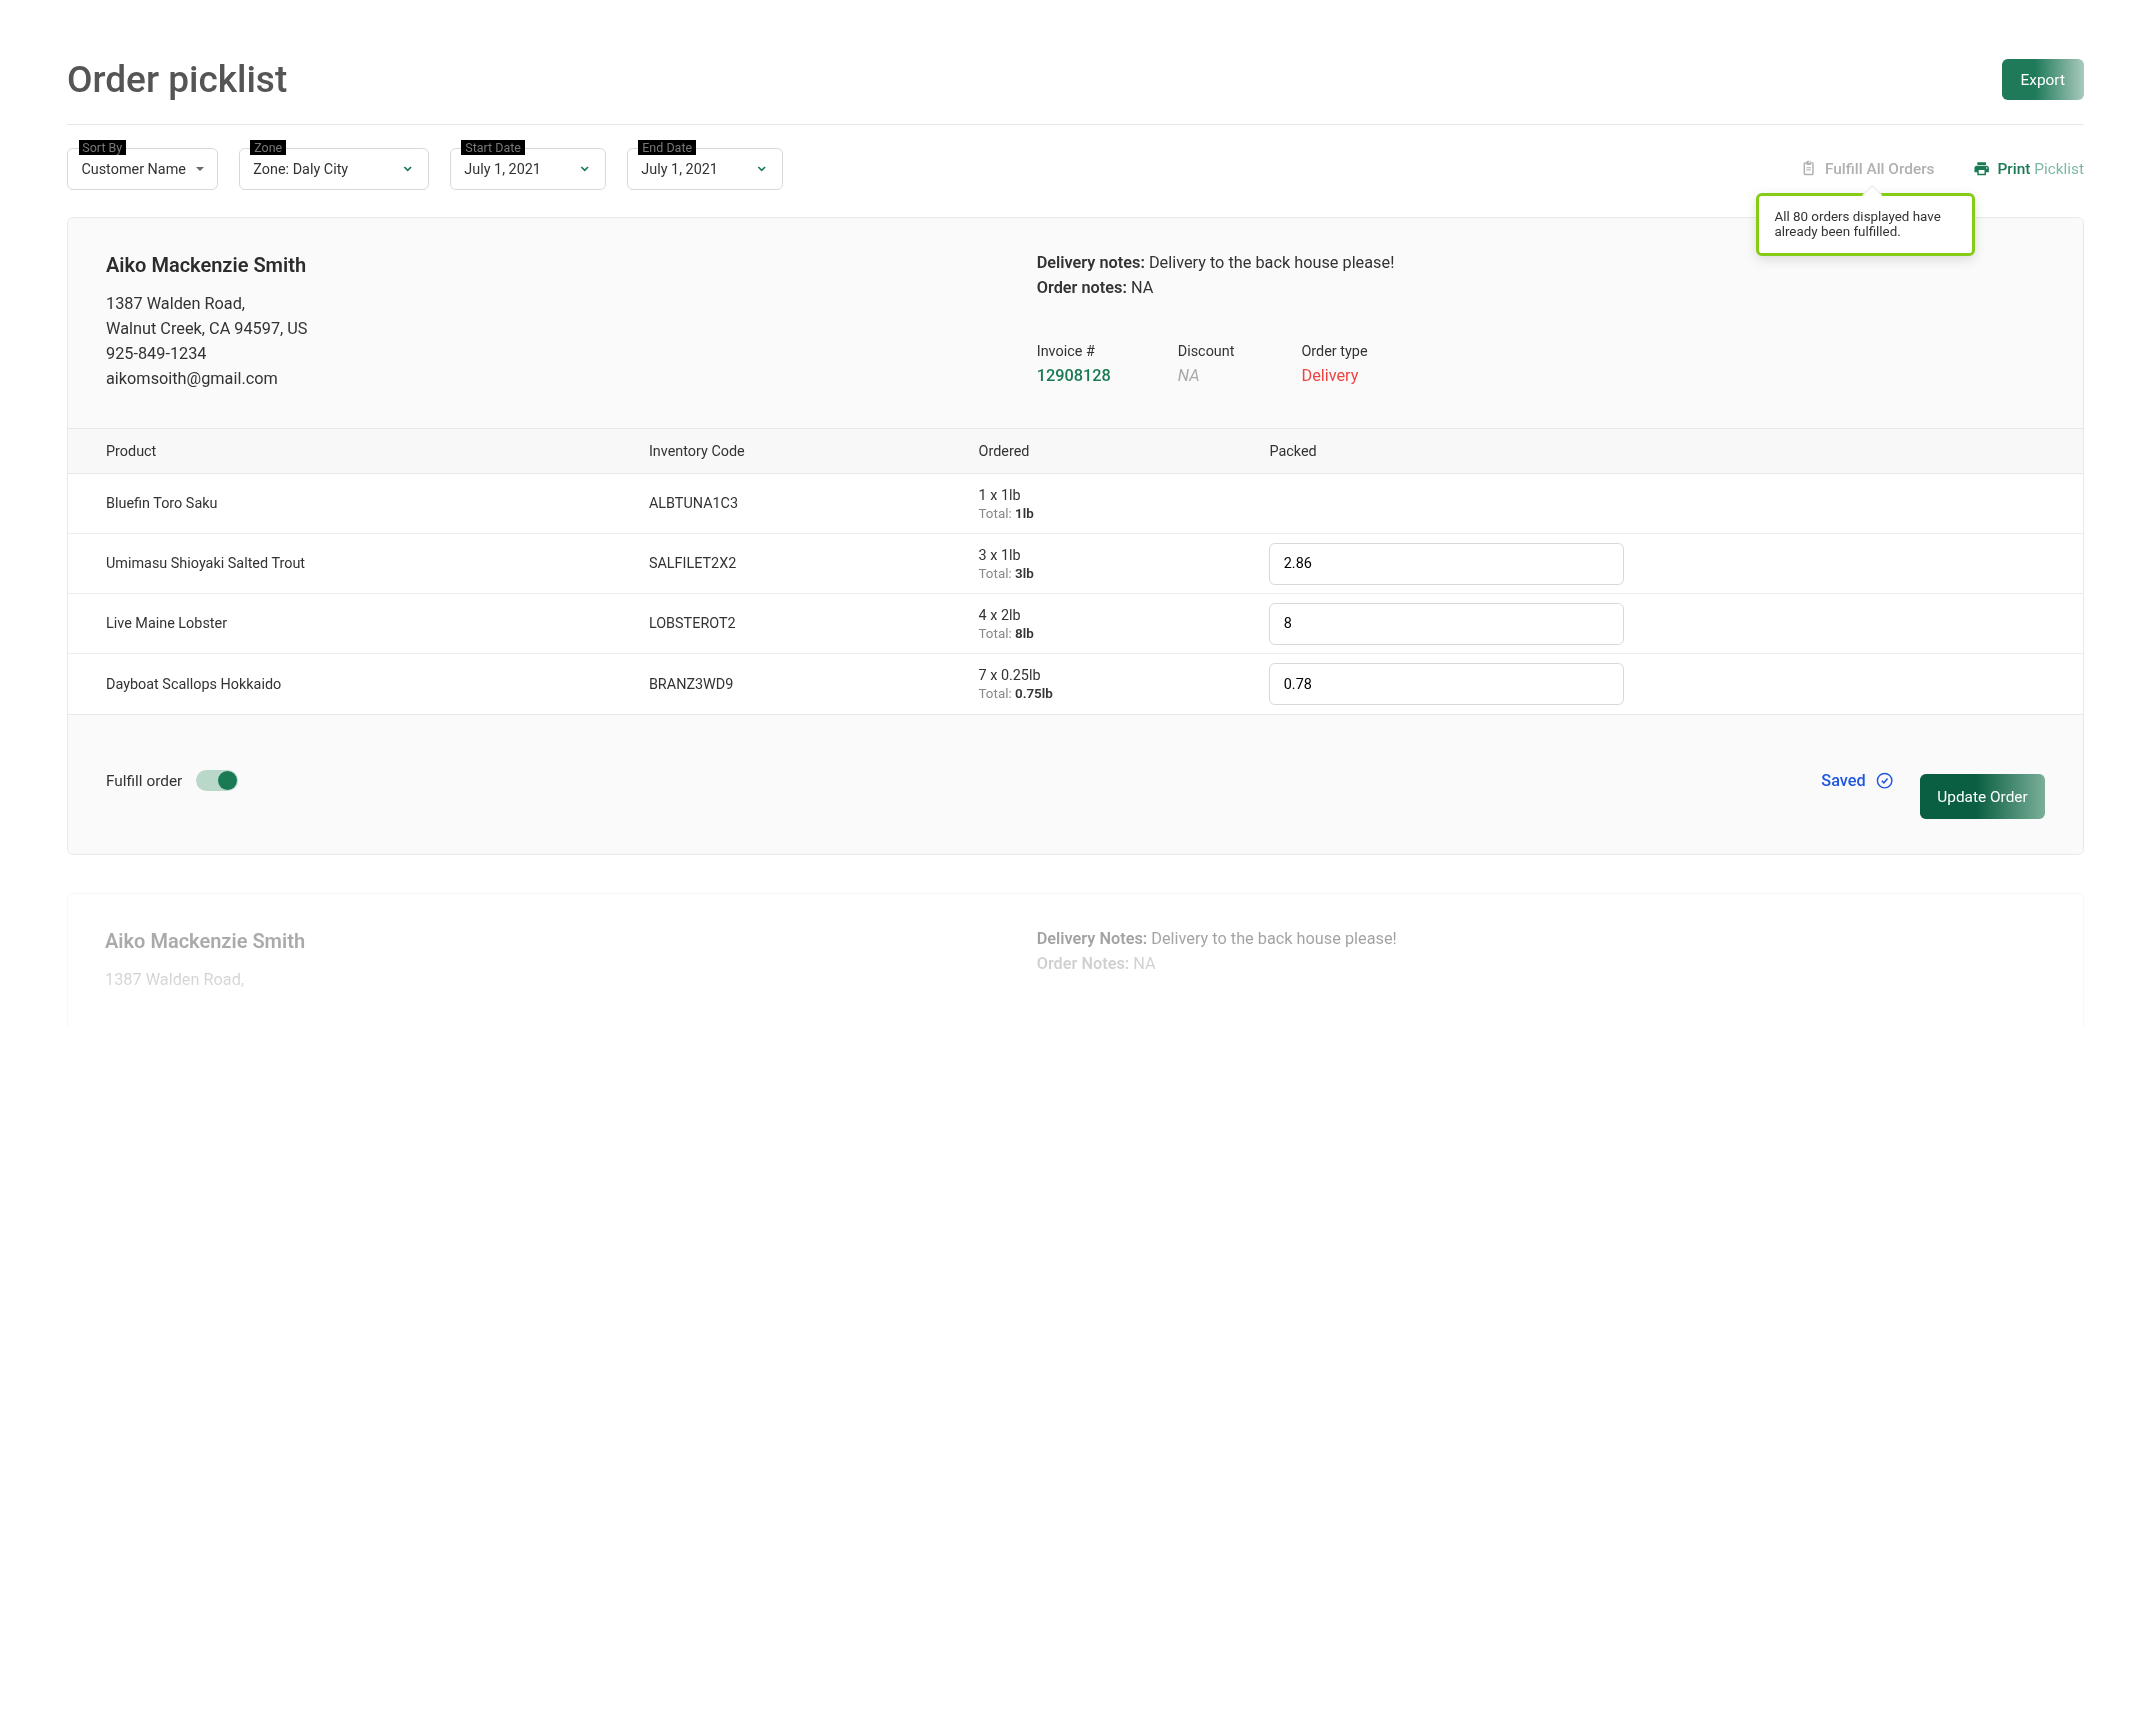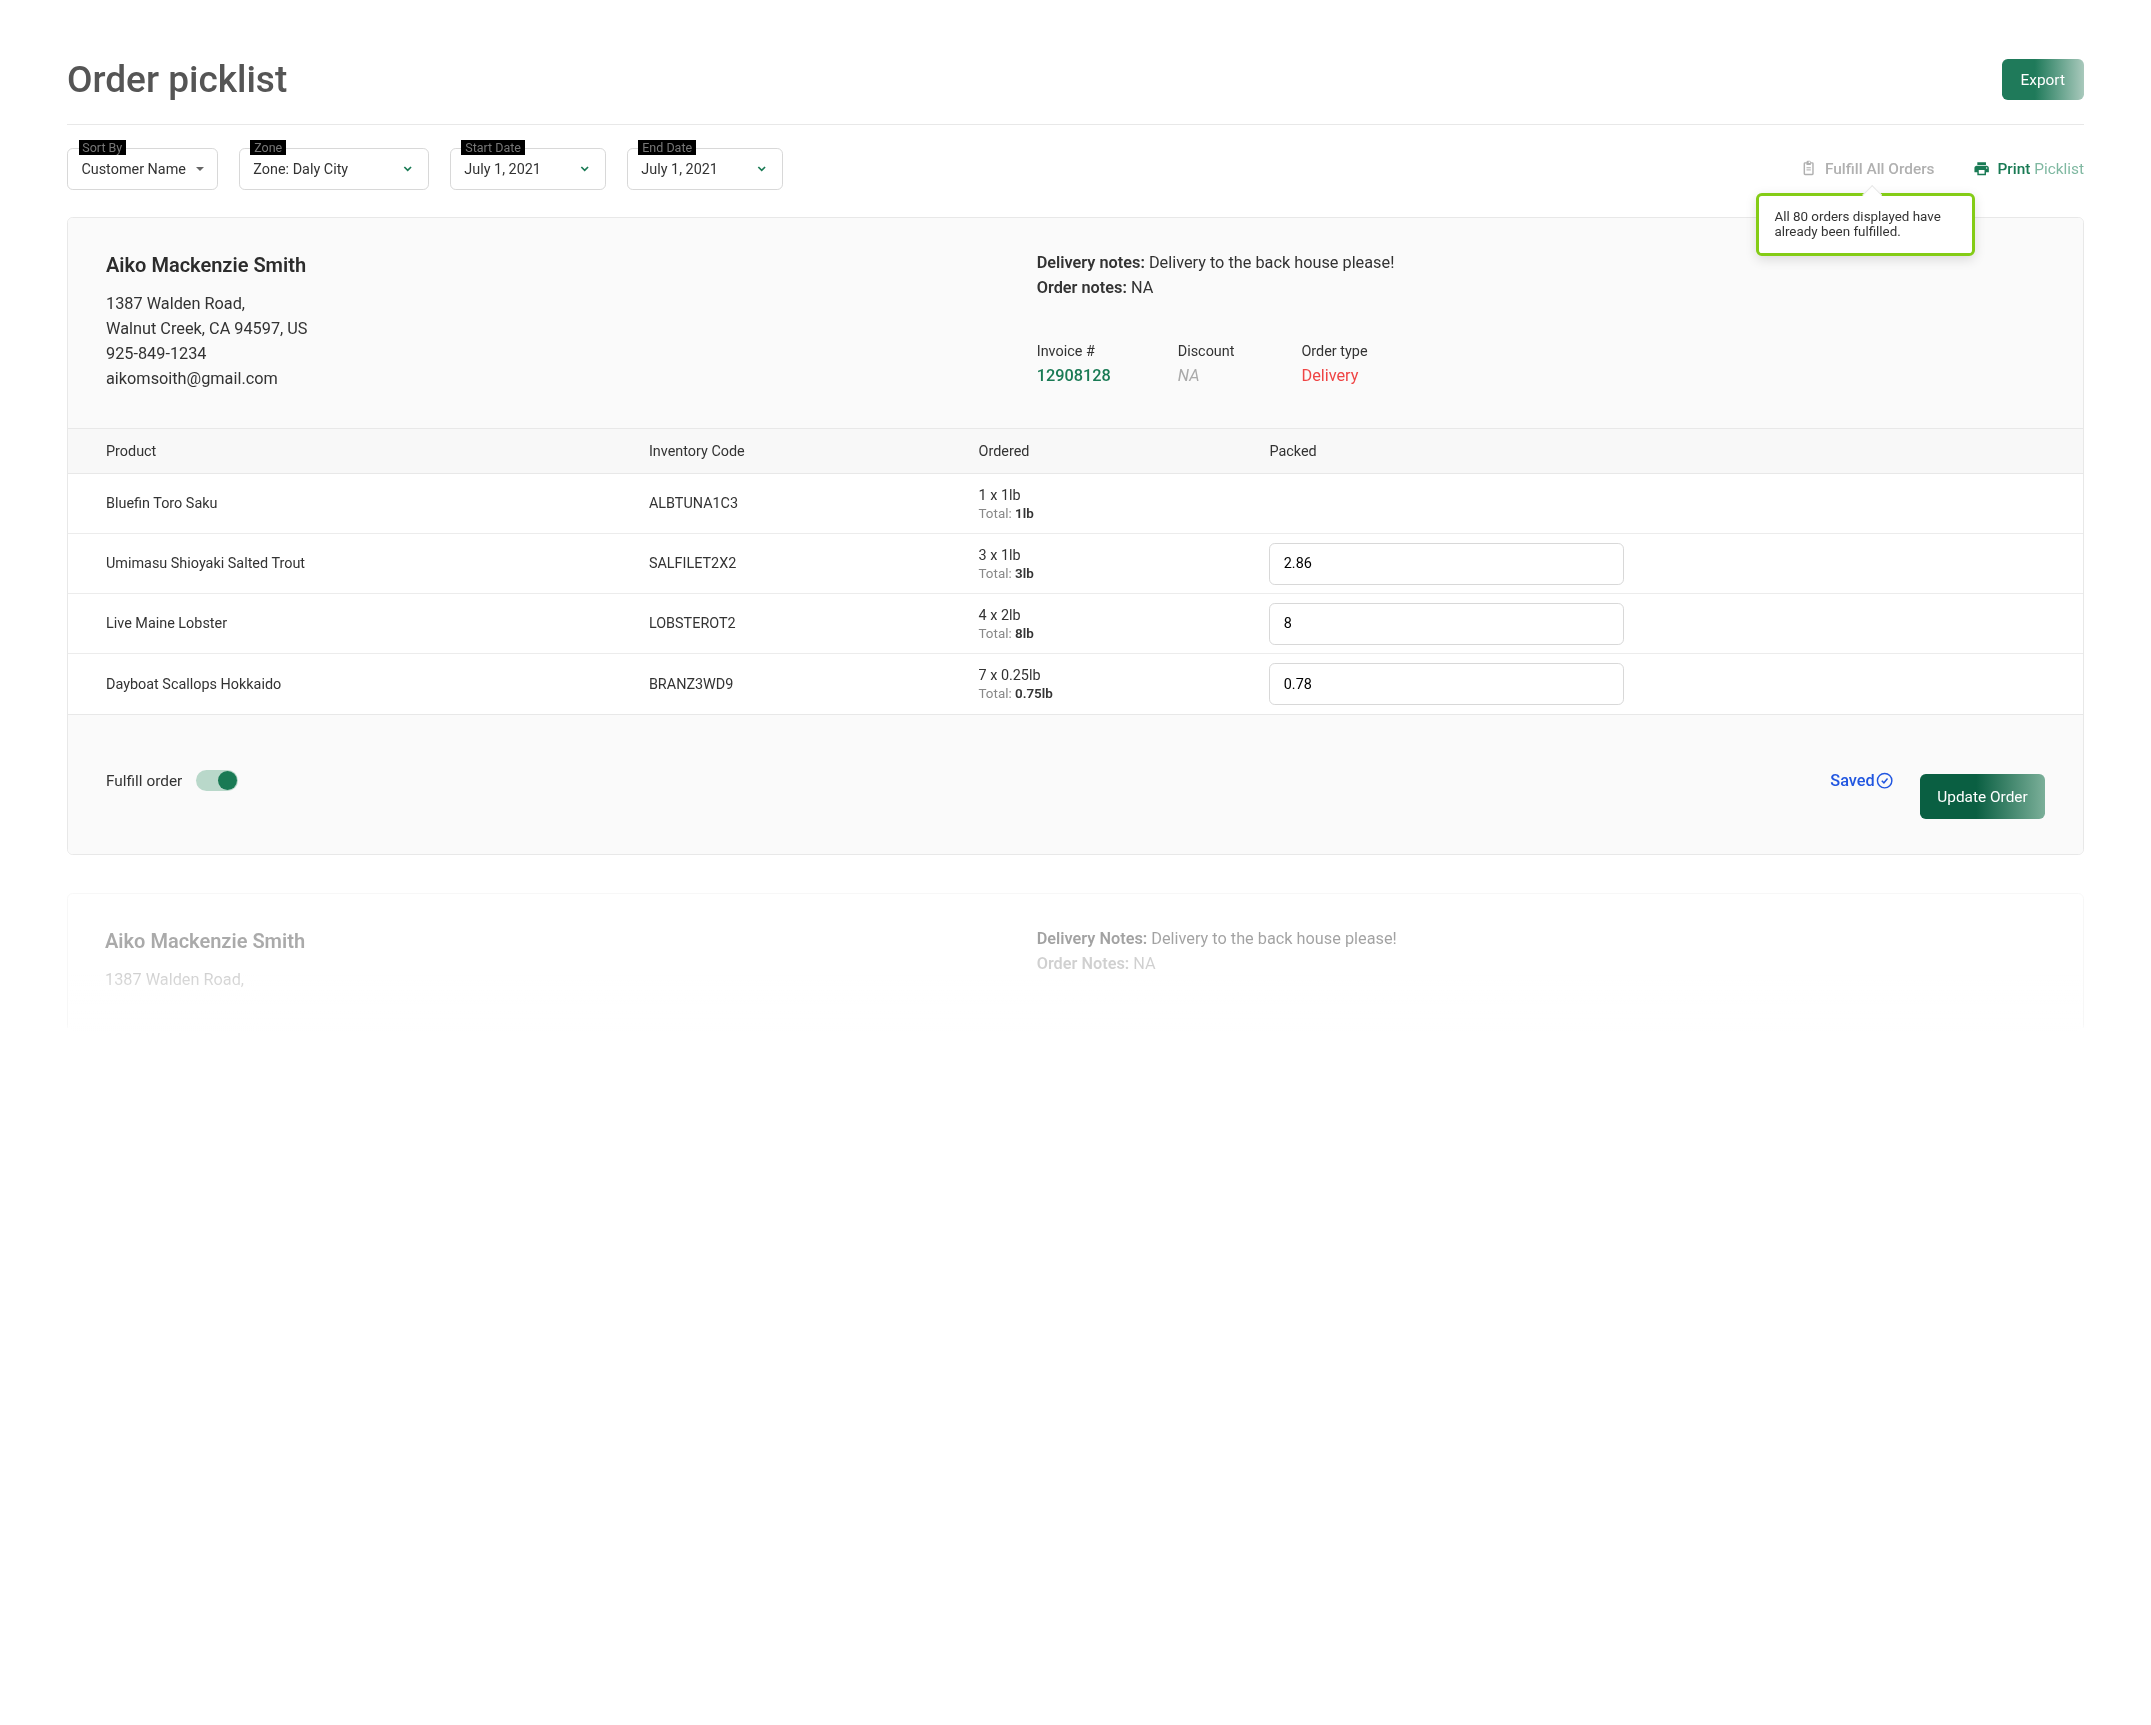--- a/index.html
+++ b/index.html
@@ -234,21 +234,21 @@
   display: flex;
   align-items: center;
   gap: 27px;
 }
 .saved {
   color: #2156e0;
   font-weight: 500;
   font-size: 16.3px;
   display: flex;
   align-items: center;
-  gap: 1px;
+  gap: 10px;
 }
 .btn-update {
   background: linear-gradient(to right, #0a5f42 0%,#0a5f42 45%, #7baf99 100%);
   color: #fff;
   padding: 13.4px 17.3px;
   margin-top: 32px;
 }
 .faded-card {
   border: 1px solid #eee;
   border-radius: 5.8px;

